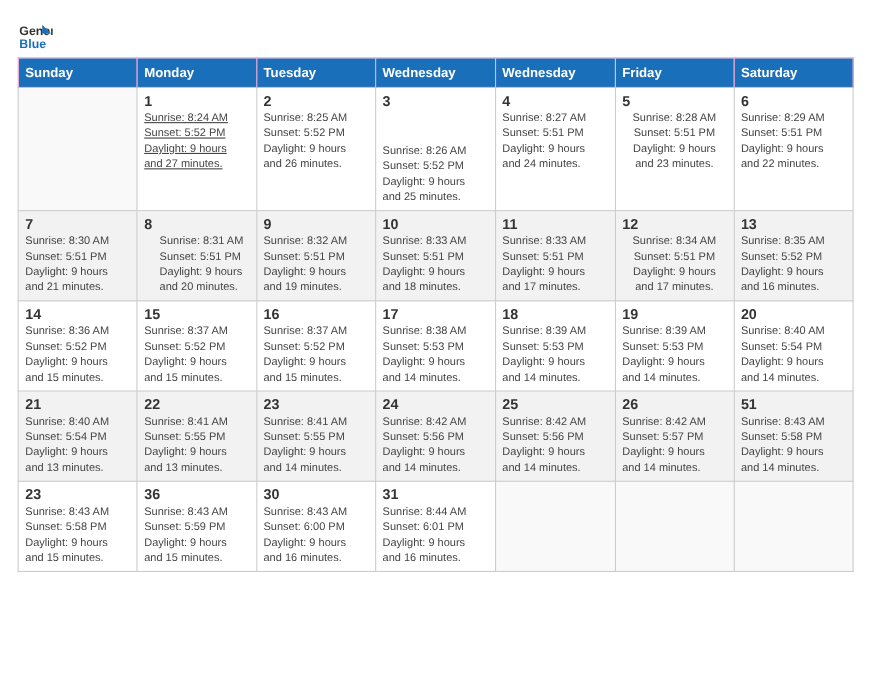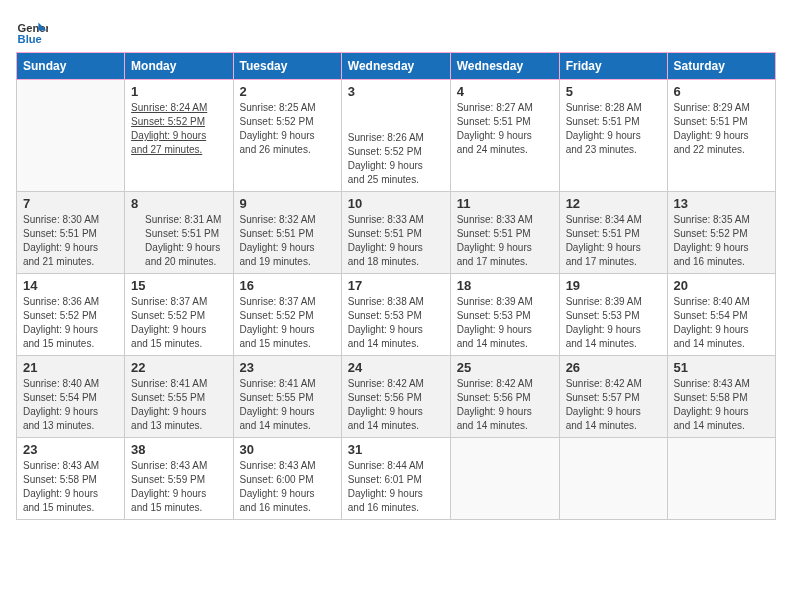--- a/index.html
+++ b/index.html
@@ -136,21 +136,21 @@
         </td>
         <td>
           <div class="day-number">4</div>
           <div class="day-info" style="white-space: pre-line;">Sunrise: 8:27 AM
 Sunset: 5:51 PM
 Daylight: 9 hours
 and 24 minutes.</div>
         </td>
         <td>
           <div class="day-number">5</div>
-          <div class="day-info" style="white-space: pre-line;">Sunrise: 8:28 AM
+          <div class="day-info" style="white-space: pre-line; text-align: center;">Sunrise: 8:28 AM
 Sunset: 5:51 PM
 Daylight: 9 hours
 and 23 minutes.</div>
         </td>
         <td>
           <div class="day-number">6</div>
           <div class="day-info" style="white-space: pre-line;">Sunrise: 8:29 AM
 Sunset: 5:51 PM
 Daylight: 9 hours
 and 22 minutes.</div>
@@ -187,21 +187,21 @@
         </td>
         <td>
           <div class="day-number">11</div>
           <div class="day-info" style="white-space: pre-line;">Sunrise: 8:33 AM
 Sunset: 5:51 PM
 Daylight: 9 hours
 and 17 minutes.</div>
         </td>
         <td>
           <div class="day-number">12</div>
-          <div class="day-info" style="white-space: pre-line;">Sunrise: 8:34 AM
+          <div class="day-info" style="white-space: pre-line; text-align: center;">Sunrise: 8:34 AM
 Sunset: 5:51 PM
 Daylight: 9 hours
 and 17 minutes.</div>
         </td>
         <td>
           <div class="day-number">13</div>
           <div class="day-info" style="white-space: pre-line;">Sunrise: 8:35 AM
 Sunset: 5:52 PM
 Daylight: 9 hours
 and 16 minutes.</div>
@@ -311,21 +311,21 @@
       </tr>
       <tr>
         <td>
           <div class="day-number">23</div>
           <div class="day-info" style="white-space: pre-line;">Sunrise: 8:43 AM
 Sunset: 5:58 PM
 Daylight: 9 hours
 and 15 minutes.</div>
         </td>
         <td>
-          <div class="day-number">38</div>
+          <div class="day-number">36</div>
           <div class="day-info" style="white-space: pre-line;">Sunrise: 8:43 AM
 Sunset: 5:59 PM
 Daylight: 9 hours
 and 15 minutes.</div>
         </td>
         <td>
           <div class="day-number">30</div>
           <div class="day-info" style="white-space: pre-line;">Sunrise: 8:43 AM
 Sunset: 6:00 PM
 Daylight: 9 hours

